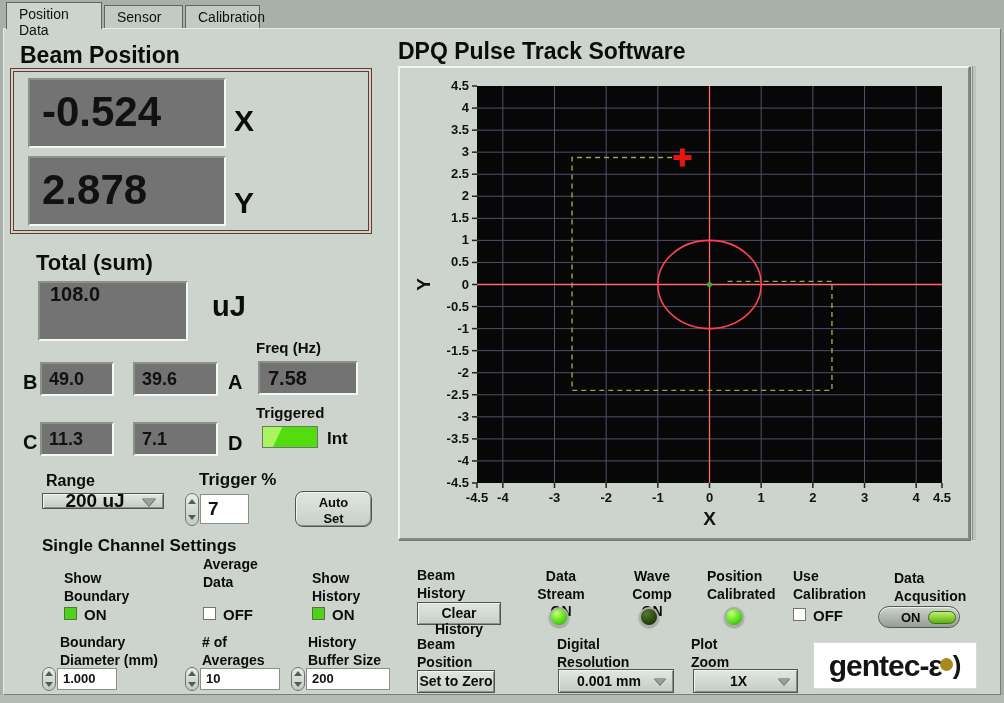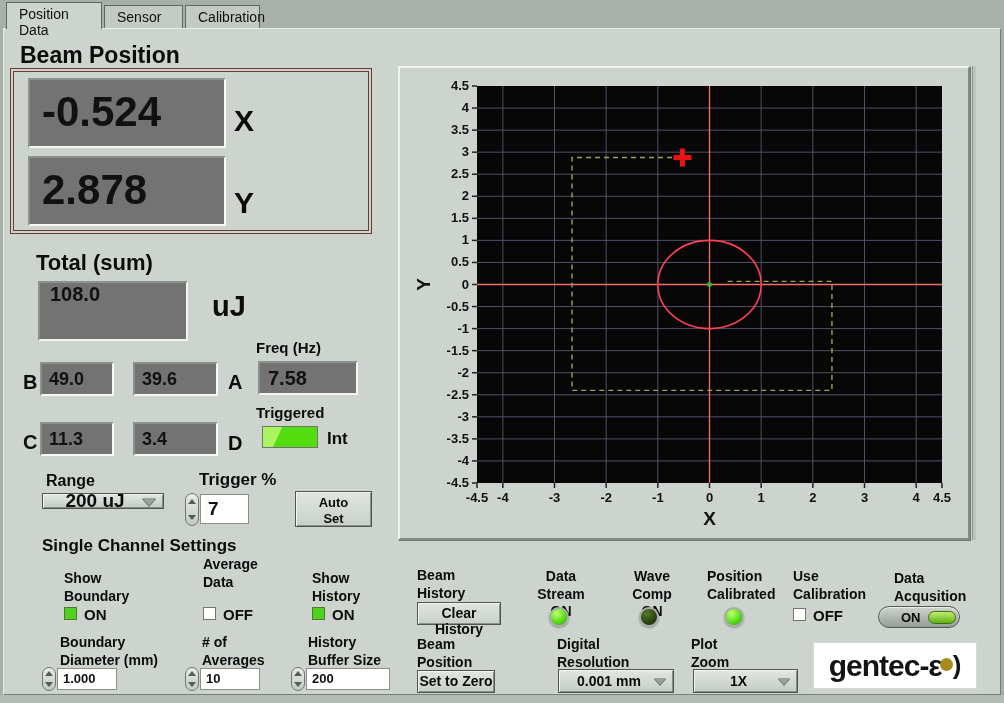--- a/index.html
+++ b/index.html
@@ -12,21 +12,21 @@
   .tab { position:absolute; top:5px; height:23px; padding:3px 12px 0 12px; font-size:14px; color:#111;
          background:#c3cac4; border:1px solid #5f655f; border-bottom:none; }
   .tab.active { top:2px; height:27px; background:#cdd4ce; font-size:14px; z-index:3; }
   .page { position:absolute; left:3px; top:28px; width:998px; height:667px; background:#cdd4ce;
           border-top:1px solid #e8ece8; border-left:1px solid #e8ece8;
           border-right:1px solid #787e78; border-bottom:1px solid #787e78; }
   .bottomstrip { position:absolute; left:0; top:695px; width:1004px; height:8px; background:#b4bab4; }
 
   
   .lbl { position:absolute; color:#0c0c0c; font-weight:bold; }
-  .ml { white-space:pre-line; line-height:1.25; }
+  .ml { white-space:pre-line; line-height:1.25;border-radius:8px; }
   .display { position:absolute; background:#737373; color:#111; font-weight:bold;
              border-top:2px solid #8b918b; border-left:2px solid #8b918b;
              border-bottom:2px solid #f4f7f4; border-right:2px solid #f4f7f4; }
   .winput { position:absolute; background:#ffffff; border:1px solid #8a908a; font-weight:bold; color:#111; }
   .btn { position:absolute; background:linear-gradient(#e0e5e0,#c8cfc9); border:1px solid #4f554f;
          box-shadow:inset 1px 1px 0 #f2f5f2, inset -1px -1px 0 #8a908a;
          font-weight:bold; color:#0c0c0c; text-align:center; cursor:pointer; }
   .dd { position:absolute; background:linear-gradient(#e2e7e2,#c4cbc5); border:1px solid #50564f;
         box-shadow:inset 1px 1px 0 #f1f4f1, inset -1px -1px 0 #868c86;
         font-weight:bold; color:#0c0c0c; display:flex; align-items:center; justify-content:center; cursor:pointer; }
@@ -106,21 +106,21 @@
   <div class="display" style="left:40px; top:362px; width:74px; height:34px; font-size:18px; padding:5px 0 0 7px;">49.0</div>
   <div class="display" style="left:133px; top:362px; width:85px; height:34px; font-size:18px; padding:5px 0 0 7px;">39.6</div>
   <div class="lbl" style="left:228px; top:371px; font-size:20px;">A</div>
 
   <div class="lbl" style="left:256px; top:404px; font-size:15px;">Triggered</div>
   <div class="trigled" style="left:262px; top:426px;"></div>
   <div class="lbl" style="left:327px; top:429px; font-size:17px;">Int</div>
 
   <div class="lbl" style="left:23px; top:431px; font-size:20px;">C</div>
   <div class="display" style="left:40px; top:422px; width:74px; height:34px; font-size:18px; padding:5px 0 0 7px;">11.3</div>
-  <div class="display" style="left:133px; top:422px; width:85px; height:34px; font-size:18px; padding:5px 0 0 7px;">3.4</div>
+  <div class="display" style="left:133px; top:422px; width:85px; height:34px; font-size:18px; padding:5px 0 0 7px;">7.1</div>
   <div class="lbl" style="left:228px; top:432px; font-size:20px;">D</div>
 
   <div class="lbl" style="left:46px; top:472px; font-size:16px;">Range</div>
   <div class="dd" style="left:42px; top:493px; width:122px; height:16px; font-size:19px; padding-right:16px;">
     <span>200 uJ</span>
     <span class="arr"></span>
   </div>
 
   <div class="lbl" style="left:199px; top:470px; font-size:17px;">Trigger %</div>
   <div class="spin" style="left:185px; top:493px; height:33px;">
@@ -156,21 +156,21 @@
       <span class="sdn"></span>
     </div>
   <div class="winput" style="left:57px; top:668px; width:60px; height:22px; font-size:13px; padding:2px 0 0 5px;">1.000</div>
 
   <div class="lbl ml" style="left:202px; top:634px; font-size:14px;"># of
 Averages</div>
   <div class="spin" style="left:185px; top:667px; height:24px;">
       <span class="sup"></span>
       <span class="sdn"></span>
     </div>
-  <div class="winput" style="left:200px; top:668px; width:60px; height:22px; font-size:13px; padding:2px 0 0 5px;">10</div>
+  <div class="winput" style="left:200px; top:668px; width:80px; height:22px; font-size:13px; padding:2px 0 0 5px;">10</div>
 
   <div class="lbl ml" style="left:308px; top:634px; font-size:14px;">History
 Buffer Size</div>
   <div class="spin" style="left:291px; top:667px; height:24px;">
       <span class="sup"></span>
       <span class="sdn"></span>
     </div>
   <div class="winput" style="left:306px; top:668px; width:84px; height:22px; font-size:13px; padding:2px 0 0 5px;">200</div>
 
   <div class="lbl ml" style="left:417px; top:567px; font-size:14px;">Beam
@@ -218,20 +218,21 @@
     <span>1X</span>
     <span class="arr" style="border-left-width:6px; border-right-width:6px; border-top-width:7px;"></span>
   </div>
 
   <div class="logo">
     <span class="t">gentec-ε</span>
       <span class="dot"></span>
       <span class="par">)</span>
   </div>
 
+  <div class="graph-title">DPQ Pulse Track Software</div>
   <div class="graph-panel">
     <svg id="chart-svg" width="568" height="470">
         <rect x="77" y="18" width="465" height="397" fill="#070707"></rect>
         <line x1="102.83333333333333" y1="18" x2="102.83333333333333" y2="415" stroke="#50506a" stroke-width="1"></line>
         <line x1="154.5" y1="18" x2="154.5" y2="415" stroke="#50506a" stroke-width="1"></line>
         <line x1="206.16666666666669" y1="18" x2="206.16666666666669" y2="415" stroke="#50506a" stroke-width="1"></line>
         <line x1="257.83333333333337" y1="18" x2="257.83333333333337" y2="415" stroke="#50506a" stroke-width="1"></line>
         <line x1="309.5" y1="18" x2="309.5" y2="415" stroke="#50506a" stroke-width="1"></line>
         <line x1="361.1666666666667" y1="18" x2="361.1666666666667" y2="415" stroke="#50506a" stroke-width="1"></line>
         <line x1="412.8333333333333" y1="18" x2="412.8333333333333" y2="415" stroke="#50506a" stroke-width="1"></line>

